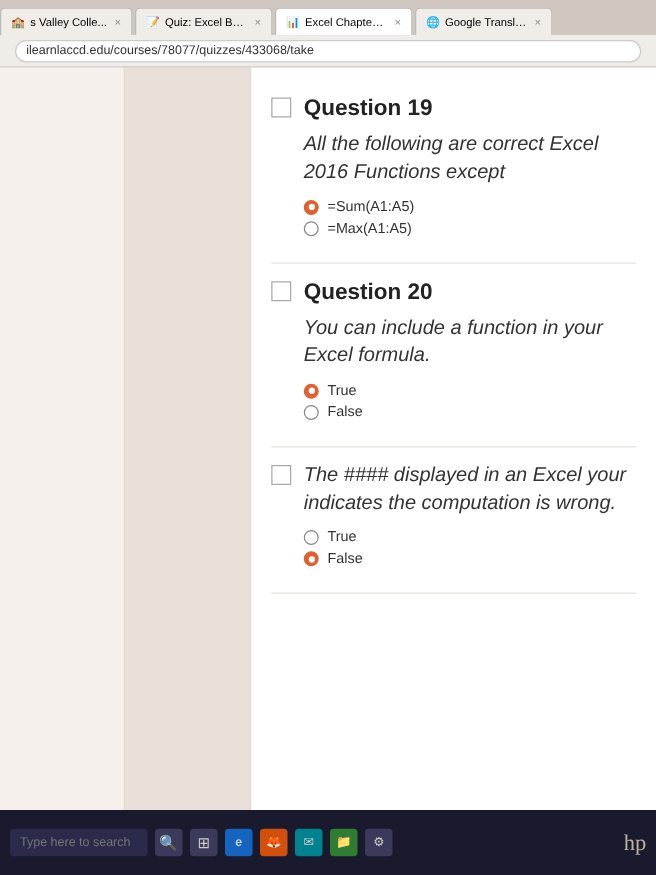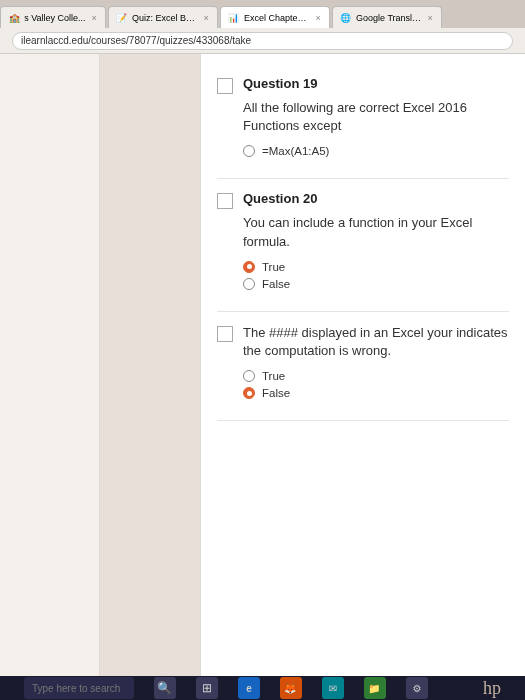--- a/index.html
+++ b/index.html
@@ -103,30 +103,31 @@
       height: 16px;
       border: 1.5px solid #aaa;
       flex-shrink: 0;
       margin-top: 2px;
       background: #fff;
     }
     .question-body {
       flex: 1;
     }
     .question-title {
-      font-size: 13px;
+      font-size: 18px;
       font-weight: bold;
       color: #222;
       margin-bottom: 8px;
     }
     .question-text {
-      font-size: 13px;
+      font-size: 16px;
       color: #333;
       margin-bottom: 10px;
       line-height: 1.4;
+      font-style: italic;
     }
     .option-row {
       display: flex;
       align-items: center;
       gap: 7px;
       margin-bottom: 5px;
     }
     .radio-circle {
       width: 12px;
       height: 12px;
@@ -149,26 +150,26 @@
       border-radius: 50%;
       background: #fff;
     }
     .option-label {
       font-size: 11.5px;
       color: #333;
     }
 
     
     .taskbar {
-      height: 24px;
+      height: 52px;
       background: #1a1a2e;
       display: flex;
       align-items: center;
-      padding: 0 24px;
-      gap: 20px;
+      padding: 0 8px;
+      gap: 6px;
       flex-shrink: 0;
     }
     .taskbar-search {
       background: #2a2a4a;
       border: none;
       color: #ccc;
       font-size: 10px;
       padding: 2px 8px;
       border-radius: 3px;
       height: 22px;
@@ -229,20 +230,24 @@
 <div class="page-wrapper">
   <div class="sidebar"></div>
 
   <div class="main-content">
 
     <div class="question-block">
       <div class="question-flag"></div>
       <div class="question-body">
         <div class="question-title">Question 19</div>
         <div class="question-text">All the following are correct Excel 2016 Functions except</div>
+        <div class="option-row">
+          <div class="radio-circle selected"></div>
+          <span class="option-label">=Sum(A1:A5)</span>
+        </div>
         <div class="option-row">
           <div class="radio-circle"></div>
           <span class="option-label">=Max(A1:A5)</span>
         </div>
       </div>
     </div>
 
     <div class="question-block">
       <div class="question-flag"></div>
       <div class="question-body">

